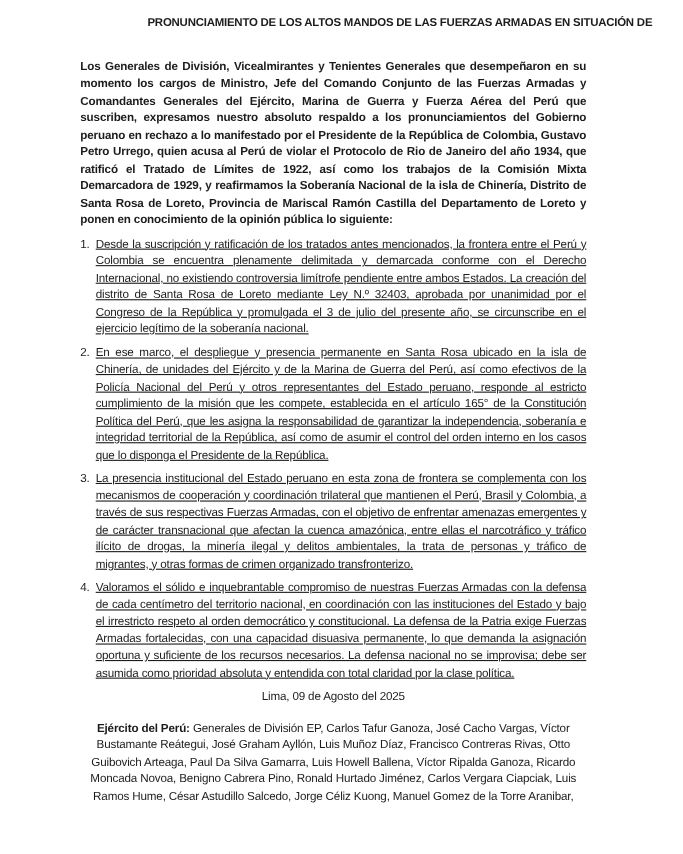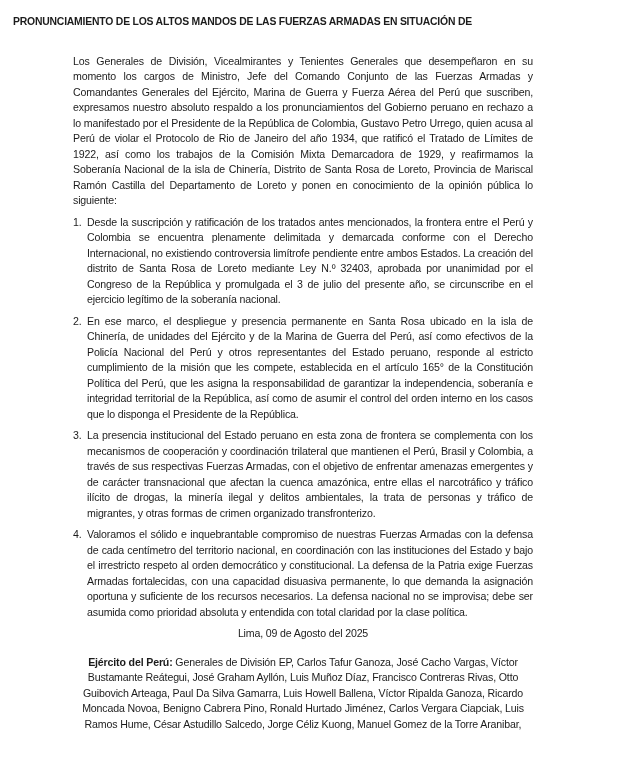--- a/index.html
+++ b/index.html
@@ -22,45 +22,47 @@
     font-family: "Liberation Sans", sans-serif;
     font-size: 10.6px;
     line-height: 15.5px;
     letter-spacing: -0.15px;
   }
   .title {
     font-weight: bold;
     font-size: 10.4px;
     line-height: 17.5px;
     letter-spacing: -0.2px;
-    text-align: left;
+    text-align: right;
     margin: 0 -60px 23px -60px;
   }
   .title-line {
     display: block;
     white-space: nowrap;
   }
   .para {
     margin: 0 0 6px 0;
     text-align: justify;
+    font-weight: bold;
   }
   .numbered-list {
     margin: 0;
     padding: 0;
   }
   .list-item {
     display: flex;
     margin: 0 0 6px 0;
   }
   .item-number {
     flex: 0 0 14px;
   }
   .item-text {
     flex: 1;
     text-align: justify;
+    text-decoration: underline;
   }
   .date-line {
     text-align: center;
     margin: 2px 0 13px 0;
   }
   .signatories {
     margin: 0;
     text-align: center;
   }
   .sig-lead {

